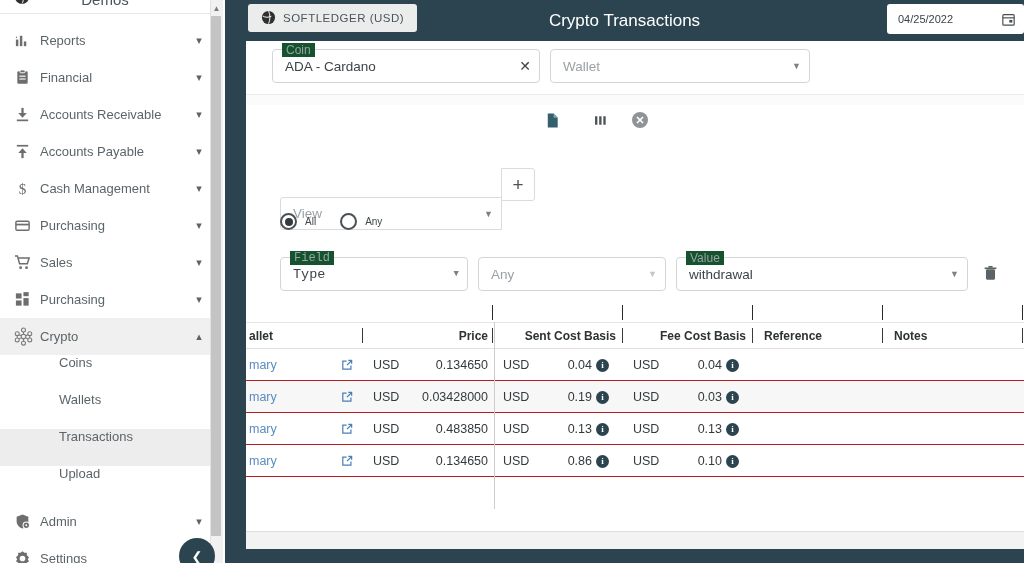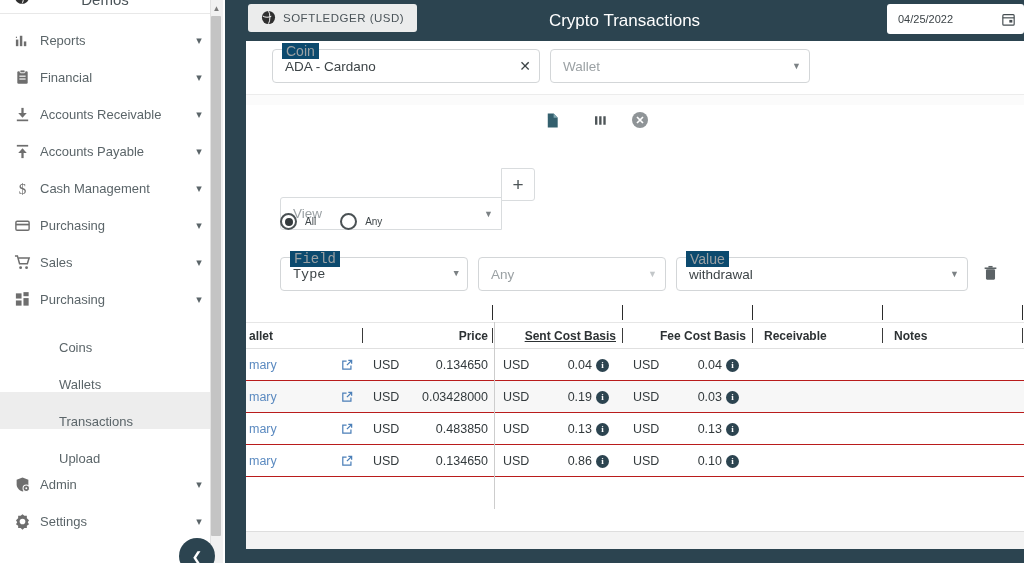--- a/index.html
+++ b/index.html
@@ -26,21 +26,21 @@
   .nav-list { position:absolute; top:22px; left:0; width:210px; }
   .nav-item {
     position: relative; height: 37px; display:flex; align-items:center;
     padding-left: 14px; cursor: pointer;
   }
   .nav-item.active-parent { background:#f0f0f0; }
   .nav-item .ico { width: 26px; height:18px; display:flex; align-items:center; color:#6e6e6e; flex:none; }
   .nav-item .lbl { font-size:13px; color:#5b6569; flex:1; }
   .nav-item .chev { width:22px; color:#5b6569; font-size:11px; display:flex; align-items:center; justify-content:center; }
   .sub-item {
-    height:37px; display:flex; align-items:flex-end; padding-left:59px;
+    height:37px; display:flex; align-items:flex-start; padding-left:59px;
     font-size:13px; color:#5b6569; cursor:pointer;
   }
   .sub-item.active { background:#ededed; }
 
   .sb-scrollbar {
     position:absolute; left:210px; top:0; width:13px; height:563px;
     background:#f1f1f1; border-left:1px solid #e2e2e2;
   }
   .sb-scroll-up {
     position:absolute; left:211px; top:2px; width:11px; height:12px;
@@ -93,22 +93,22 @@
   .filter-card {
     position:absolute; left:0; top:0; width:778px; height:54px;
     background:#ffffff; border-bottom:1px solid #ececec;
   }
   .mui-field {
     position:absolute; border:1px solid #d3d6d8; border-radius:4px;
     background:#fff; height:34px; display:flex; align-items:center;
     padding:0 8px 0 12px; font-size:13.5px; color:#3d4447;
   }
   .mui-field .legend {
-    position:absolute; top:-7px; left:9px; background:#0c4a6e; padding:0 4px;
-    font-size:14px; color:#9aa0a3;text-align:center;
+    position:absolute; top:-7px; left:9px; background:#14532d; padding:0 4px;
+    font-size:12px; color:#9aa0a3;text-align:center;
   }
   .mui-field .val { flex:1; }
   .mui-field .ph { flex:1; color:#9ba1a4; }
   .caret { color:#7b8184; font-size:9px; margin-left:6px; }
   .clr { color:#3d4447; font-size:14px; margin-left:6px; cursor:pointer; }
 
   
   .panel {
     position:absolute; left:0; top:64px; width:778px; height:426px;
     background:#ffffff;
@@ -280,20 +280,36 @@
               <rect x="2" y="2.5" width="6" height="5.5"></rect>
               <rect x="10" y="1.2" width="5.5" height="4.3"></rect>
               <rect x="2" y="10" width="6" height="5.5"></rect>
               <rect x="10" y="7.5" width="5.5" height="8"></rect>
             </svg>
         </span>
         <span class="lbl">Purchasing</span>
         <span class="chev">▾</span>
       </div>
 
+      <div class="nav-item active-parent">
+        <span class="ico">
+          <svg viewBox="0 0 20 20" width="19" height="19" fill="none" stroke="#7a7a7a" stroke-width="1.1">
+            <circle cx="10" cy="3.2" r="2.1"></circle>
+              <circle cx="3.4" cy="7" r="2.1"></circle>
+              <circle cx="16.6" cy="7" r="2.1"></circle>
+            <circle cx="3.4" cy="13.6" r="2.1"></circle>
+              <circle cx="16.6" cy="13.6" r="2.1"></circle>
+              <circle cx="10" cy="17" r="2.1"></circle>
+            <circle cx="10" cy="10" r="2.4"></circle>
+            <path d="M10 5.3v2.3M5.2 8.1 7.9 9.3M14.8 8.1 12.1 9.3M5.2 12.5 7.9 11.3M14.8 12.5 12.1 11.3M10 12.4v2.5M3.4 9.1v2.4M16.6 9.1v2.4"></path>
+          </svg>
+        </span>
+        <span class="lbl">Crypto</span>
+        <span class="chev">▴</span>
+      </div>
 
       <div class="sub-item">
         <span>Coins</span>
       </div>
       <div class="sub-item">
         <span>Wallets</span>
       </div>
       <div class="sub-item active">
         <span>Transactions</span>
       </div>
@@ -454,25 +470,25 @@
             <div class="resize-h" style="left:506px;"></div>
             <div class="resize-h" style="left:636px;"></div>
             <div class="resize-h" style="left:776px;"></div>
           </div>
 
           <div class="thead">
             <div class="th" style="left:3px;">allet</div>
             <div class="th-sep" style="left:116px;"></div>
             <div class="th" style="left:170px; width:72px; justify-content:flex-end;">Price</div>
             <div class="th-sep" style="left:246px;"></div>
-            <div class="th" style="left:268px; width:102px; justify-content:flex-end;text-decoration:underline;">Sent Cost Basis</div>
+            <div class="th" style="left:268px; width:102px; justify-content:flex-end;">Sent Cost Basis</div>
             <div class="th-sep" style="left:376px;"></div>
             <div class="th" style="left:400px; width:100px; justify-content:flex-end;">Fee Cost Basis</div>
             <div class="th-sep" style="left:506px;"></div>
-            <div class="th" style="left:518px;">Receivable</div>
+            <div class="th" style="left:518px;">Reference</div>
             <div class="th-sep" style="left:636px;"></div>
             <div class="th" style="left:648px;">Notes</div>
             <div class="th-sep" style="left:776px;"></div>
           </div>
 
           <div class="trow" style="top:48px;">
             <div class="cell link" style="left:3px;">mary</div>
             <div class="cell" style="left:94px;">
                 <span class="ext-ico">
                   <svg viewBox="0 0 16 16" width="14" height="14" fill="none" stroke="#4b7fb8" stroke-width="1.4">

